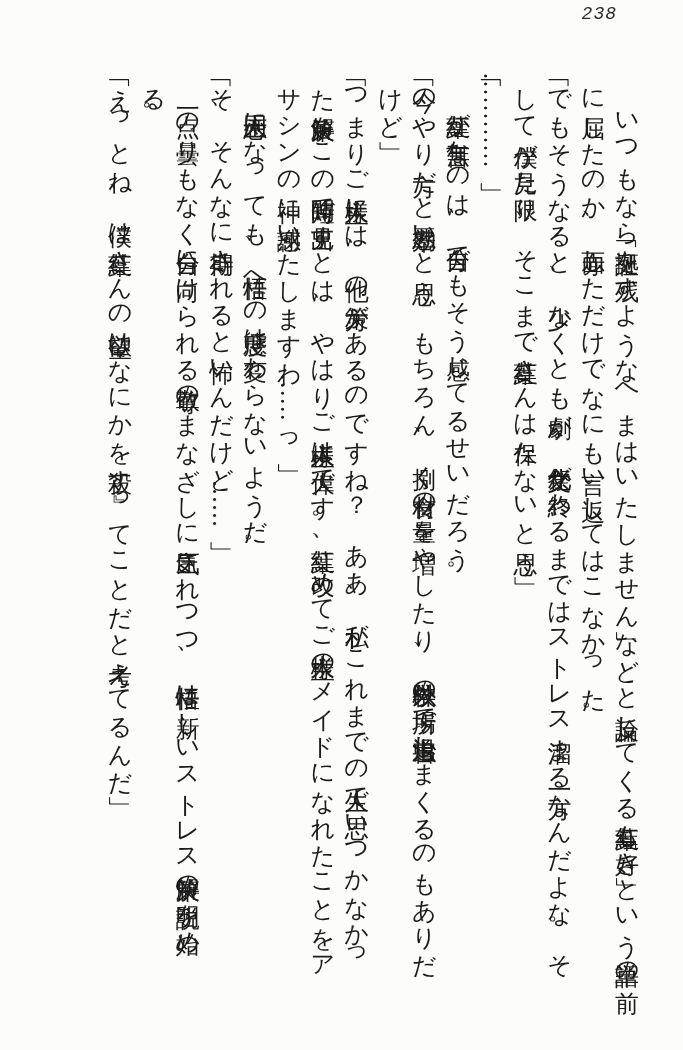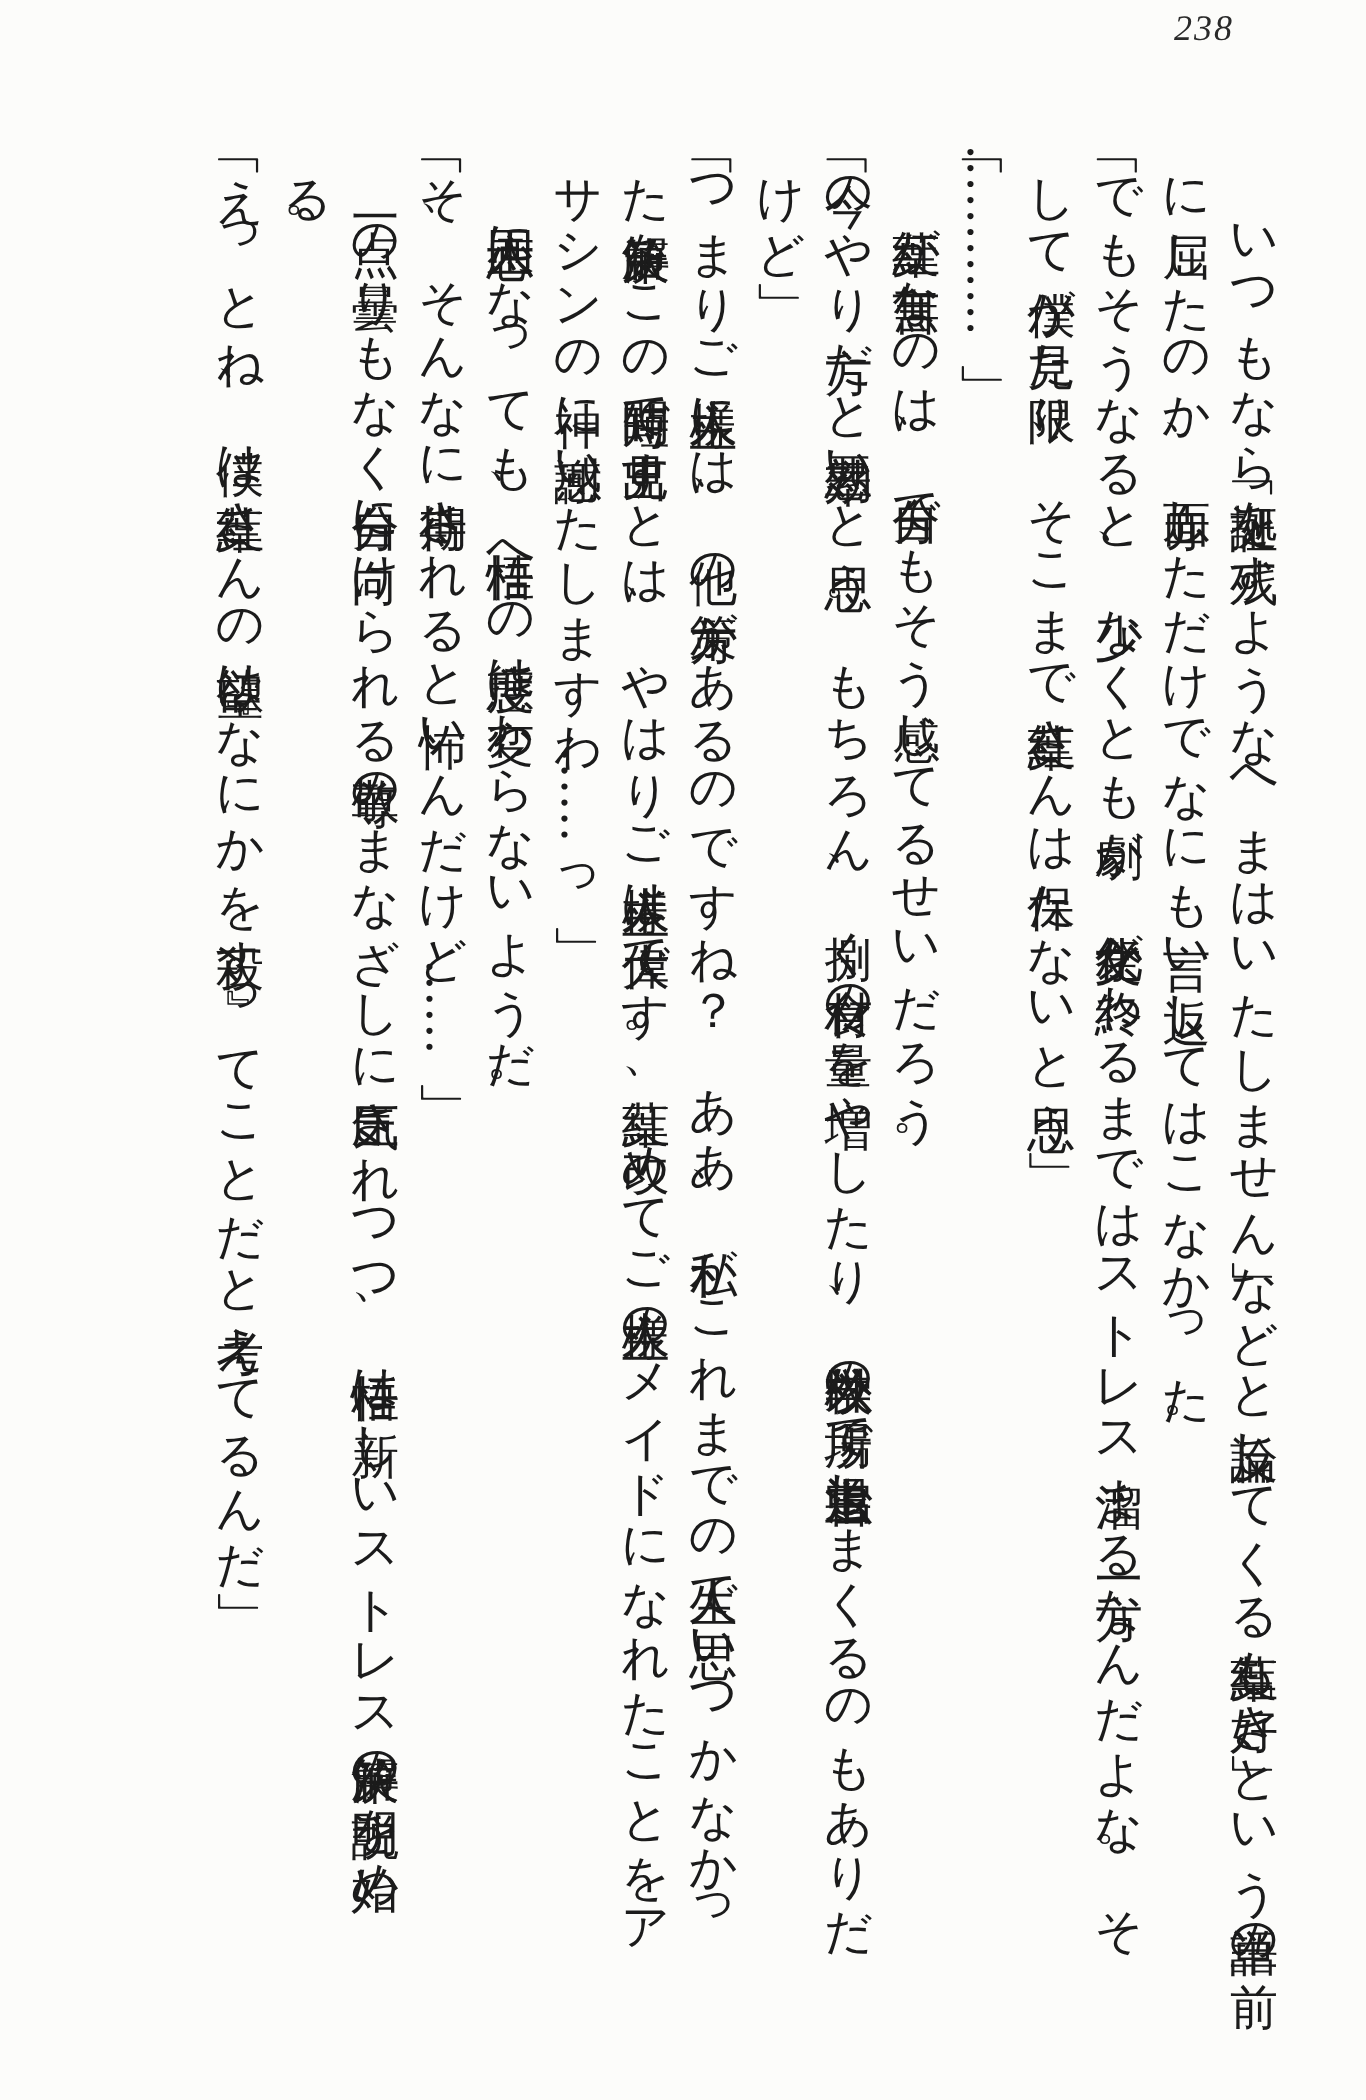--- a/index.html
+++ b/index.html
@@ -20,21 +20,21 @@
     overflow: hidden;
   }
   .page-number {
     position: absolute;
     top: 4px;
     right: 66px;
     font-size: 18px;
     font-style: italic;
     letter-spacing: 1px;
     color: #2a2a2a;
-    font-family: Liberation Serif, serif;
+    font-family: Liberation Mono, monospace;
   }
   .text-area {
     position: absolute;
     top: 72px;
     right: 40px;
     height: 916px;
     writing-mode: vertical-rl;
     text-orientation: mixed;
     font-size: 24px;
     line-height: 33.8px;

